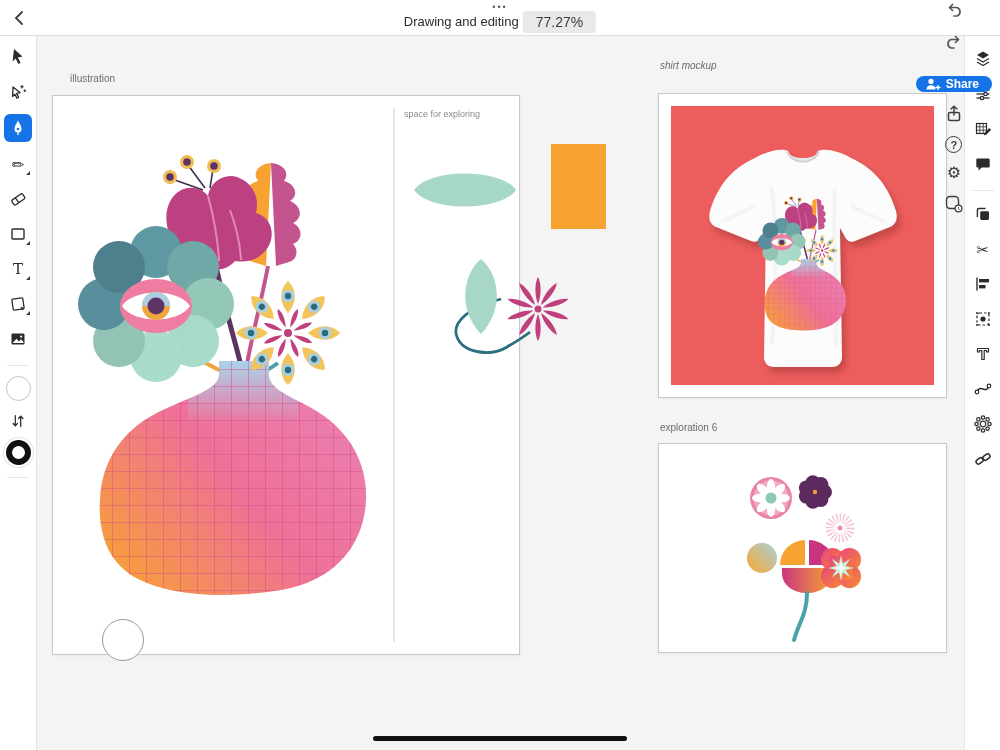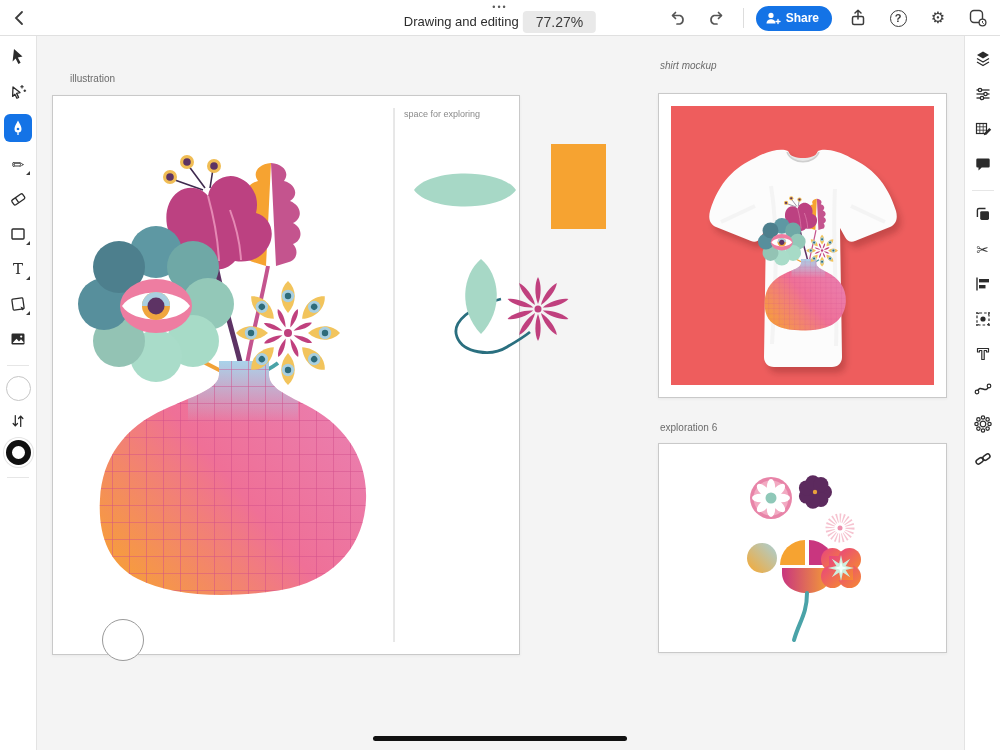--- a/index.html
+++ b/index.html
@@ -13,21 +13,21 @@
     display:flex; align-items:center; justify-content:center; cursor:pointer; padding:0; }
   .back-btn { position:absolute; left:6px; top:4px; }
   .tb-center { position:absolute; left:50%; top:0; transform:translateX(-50%);
     height:36px; display:flex; flex-direction:column; align-items:center; justify-content:center; }
   .dots { font-size:9px; letter-spacing:2px; color:#5a5a5a; line-height:6px; margin-bottom:1px; cursor:pointer; }
   .title-row { display:flex; align-items:center; gap:4px; }
   .doc-title { font-size:13px; color:#2c2c2c; }
   .zoom-badge { background:#e9e9e9; color:#3c3c3c; font-size:14px;
     padding:3px 13px; border-radius:4px; cursor:pointer; }
   .tb-right { position:absolute; right:8px; top:0; height:36px;
-    display:flex; align-items:center; gap:12px; }
+    display:flex; align-items:center; gap:12px;flex-direction:column; }
   .tb-divider { width:1px; height:20px; background:#ddd; }
   .share-pill { display:flex; align-items:center; gap:5px; height:25px;
     background:#1473e6; border:none; border-radius:13px; padding:0 13px 0 8px;
     color:#fff; font-size:12px; font-weight:bold; cursor:pointer;
     font-family:"Liberation Sans", sans-serif; }
   .circle-glyph { display:inline-flex; align-items:center; justify-content:center;
     width:17px; height:17px; border:1.4px solid #3c3c3c; border-radius:50%;
     font-size:11px; color:#3c3c3c; font-weight:bold; }
   .glyph { font-size:16px; color:#3c3c3c; line-height:1; }
 

